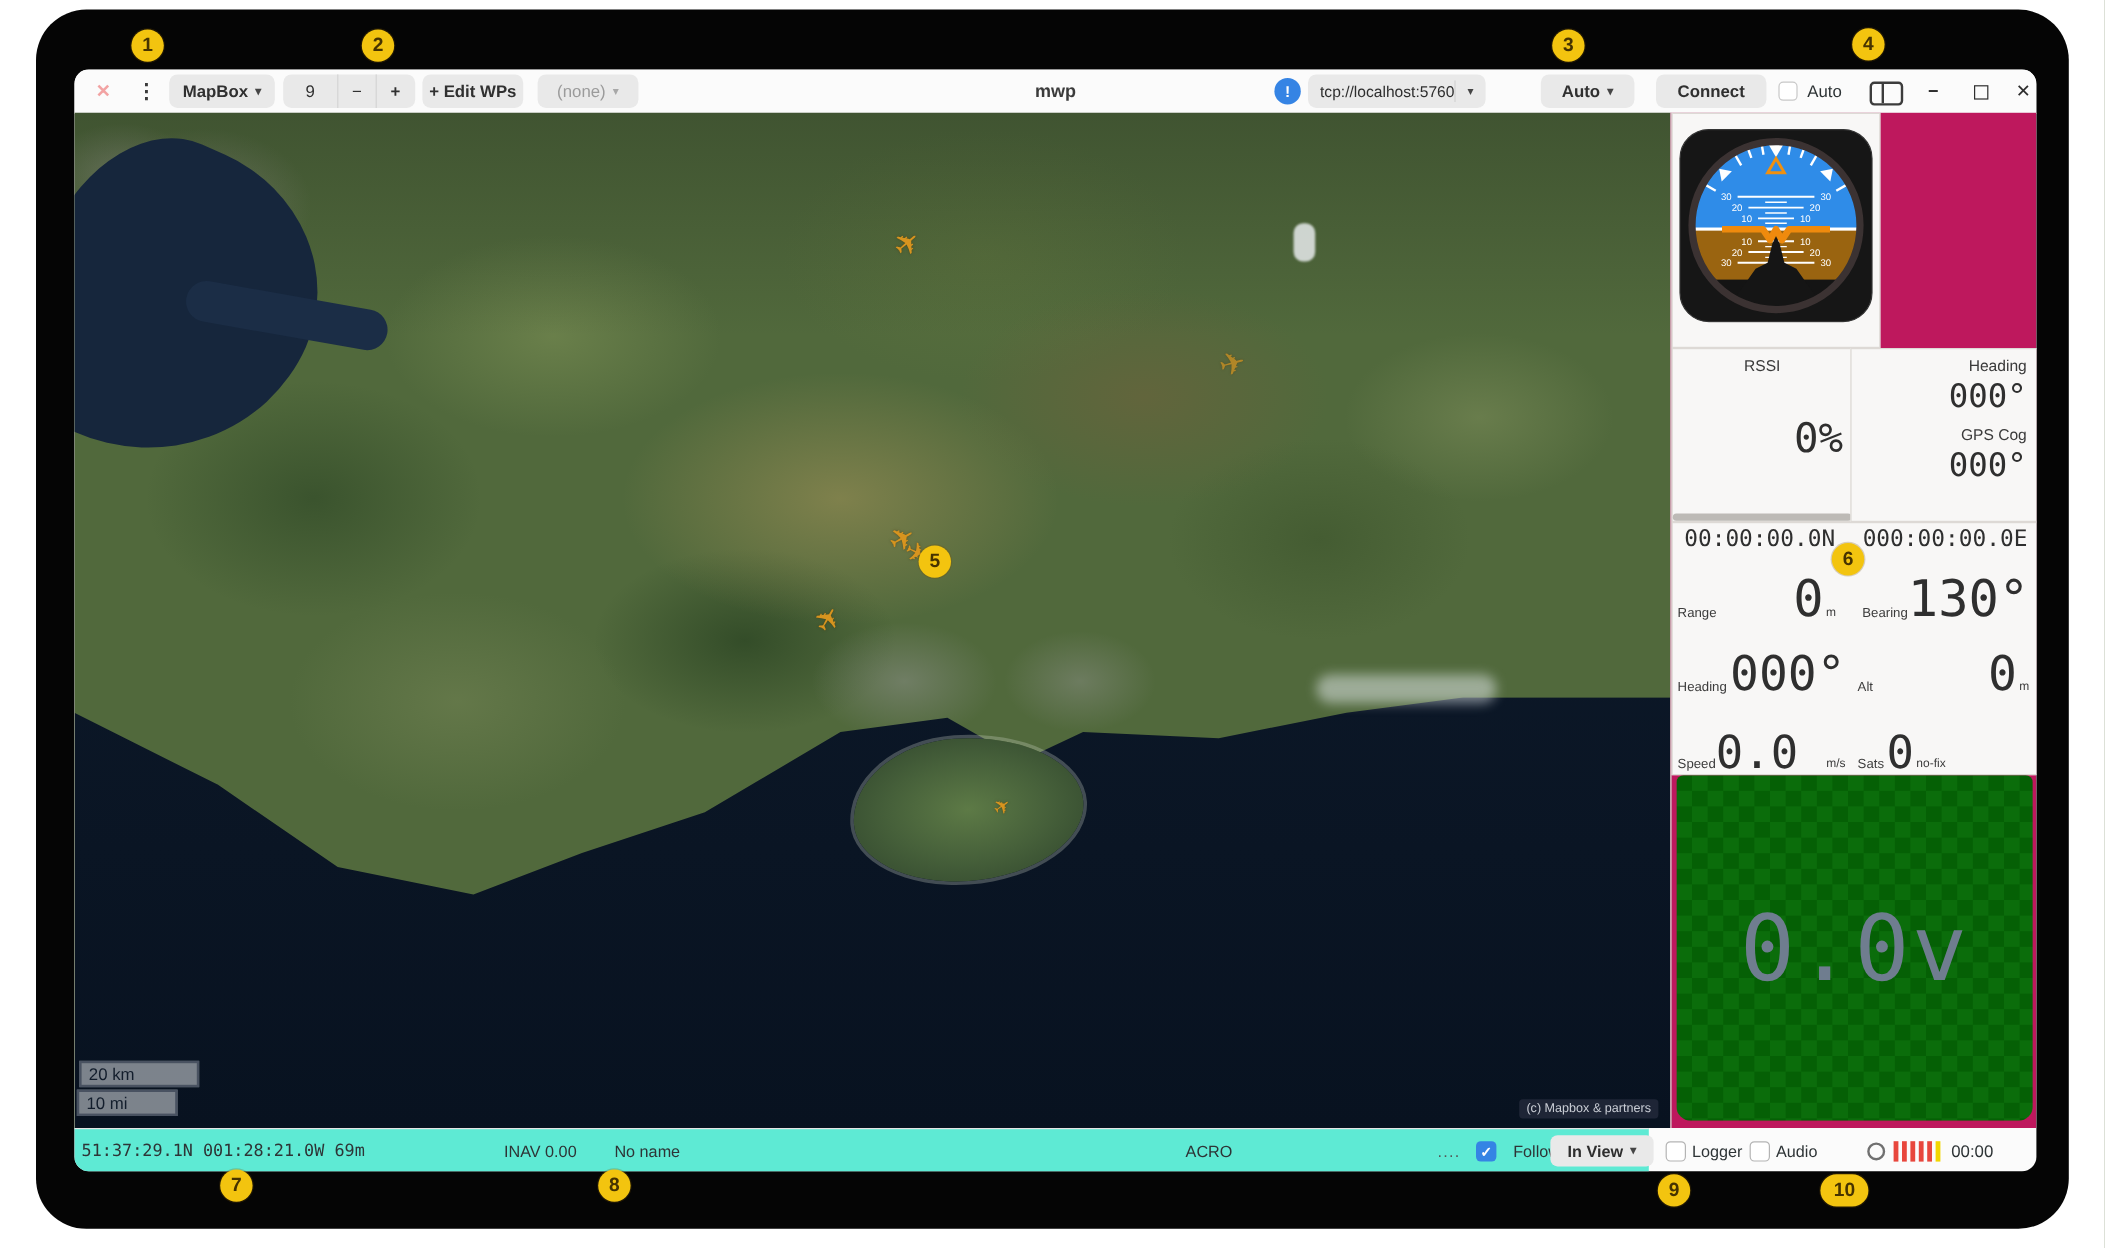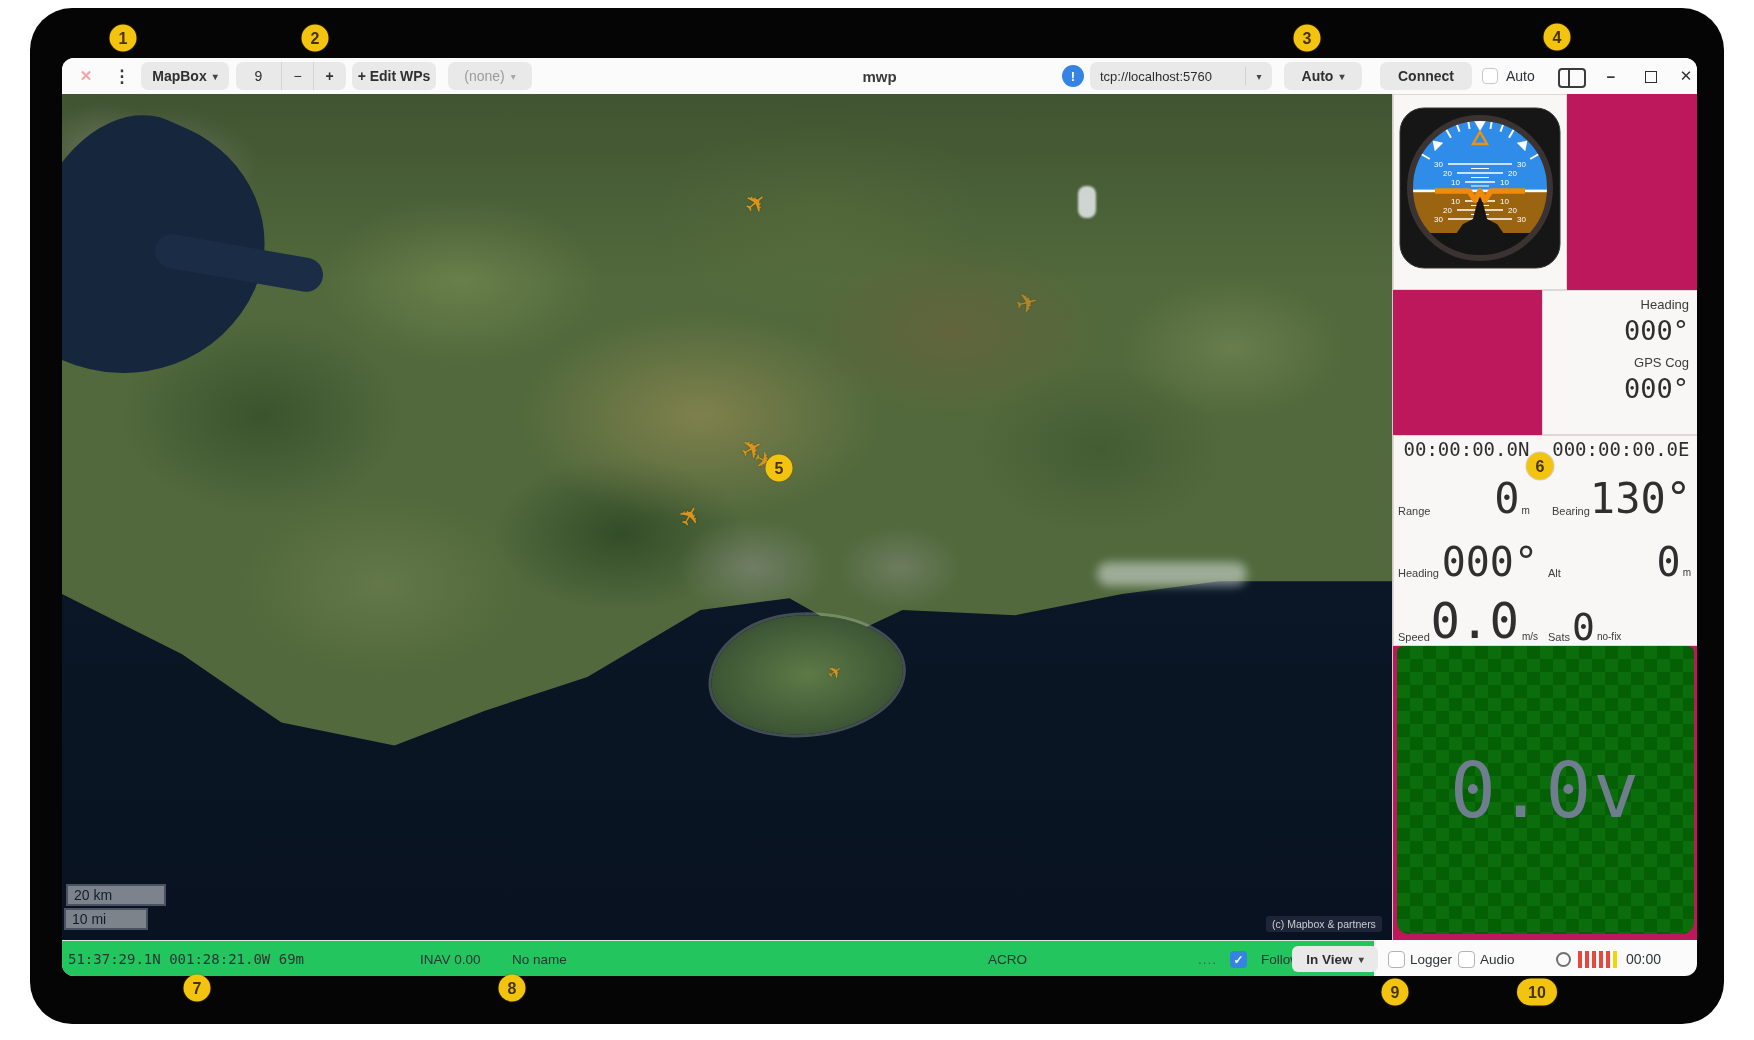--- a/index.html
+++ b/index.html
@@ -16,21 +16,21 @@
   .tb-item{position:absolute;top:0;height:36px;display:flex;align-items:center;}
   .btn{position:absolute;top:4px;height:28px;background:#e9e9e9;border-radius:7px;display:flex;align-items:center;justify-content:center;font-weight:bold;font-size:14px;color:#303030;}
   .arrow{font-size:10px;margin-left:6px;color:#454545;}
   .app-close{left:14px;width:20px;justify-content:center;color:#f2a3a3;font-weight:bold;font-size:15px;}
   .kebab{left:52px;width:16px;justify-content:center;font-size:17px;font-weight:bold;color:#3a3a3a;}
   .zoom-group{position:absolute;left:174px;top:4px;height:28px;width:110px;background:#e9e9e9;border-radius:7px;display:flex;}
   .zseg{display:flex;align-items:center;justify-content:center;font-size:14px;color:#303030;}
   .zseg+.zseg{border-left:1px solid #d4d4d4;}
   .title-center{position:absolute;left:0;right:0;top:0;height:36px;display:flex;align-items:center;justify-content:center;font-weight:bold;font-size:15px;color:#3b3b3b;}
   .info-badge{position:absolute;left:1000px;top:7px;width:22px;height:22px;border-radius:50%;background:#3584e4;color:#fff;font-weight:bold;font-size:13px;display:flex;align-items:center;justify-content:center;}
-  .uri-field{position:absolute;left:1028px;top:4px;width:182px;height:28px;background:#e9e9e9;border-radius:7px;display:flex;align-items:center;}
+  .uri-field{position:absolute;left:1028px;top:4px;width:148px;height:28px;background:#e9e9e9;border-radius:7px;display:flex;align-items:center;}
   .uri-text{font-size:13px;color:#2e2e2e;padding-left:10px;flex:1;white-space:nowrap;}
   .uri-arrow{width:26px;height:18px;border-left:1px solid #d2d2d2;display:flex;align-items:center;justify-content:center;font-size:10px;color:#454545;}
   .chk{box-sizing:border-box;background:#ffffff;border:1.5px solid #c8c8c8;border-radius:4px;}
   .panel-toggle{position:absolute;left:1496px;top:10px;width:24px;height:16px;border:2px solid #3c3c3c;border-radius:4px;}
   .panel-toggle::after{content:"";position:absolute;left:8px;top:0;bottom:0;width:2px;background:#3c3c3c;}
   .win-glyph{position:absolute;top:0;height:36px;width:24px;display:flex;align-items:center;justify-content:center;font-size:15px;color:#2e2e2e;}
   .max-box{position:absolute;left:1583px;top:13px;width:10px;height:10px;border:1.5px solid #2e2e2e;}
 
   
   .map{position:absolute;left:0;top:36px;width:1330px;height:846px;overflow:hidden;background-color:#51693c;
@@ -75,21 +75,21 @@
   .ins-row{position:absolute;left:0;top:0;width:305px;height:196px;}
   .scrollbar{position:absolute;left:0;bottom:0;width:149px;height:6px;background:#bdbab6;border-radius:3px;}
   .drow{position:absolute;left:0;width:305px;display:flex;align-items:flex-end;padding:0 8px 0 4px;box-sizing:border-box;}
   .dgroup{display:flex;align-items:flex-end;}
   .voltage{position:absolute;left:4px;top:552px;width:297px;height:288px;border-radius:6px 6px 12px 12px;
     background:conic-gradient(#0b6d0b 0 90deg,#056005 90deg 180deg,#0b6d0b 180deg 270deg,#056005 270deg 360deg);
     background-size:26px 26px;display:flex;align-items:center;justify-content:center;
     font-family:"DejaVu Sans Mono",monospace;font-size:76px;color:#6f7d8f;letter-spacing:2px;}
 
   
-  .statusbar{position:absolute;left:0;top:882px;width:1312px;height:36px;background:#22c55e;border-top:1px solid #e4e4e4;font-size:13.5px;}
+  .statusbar{position:absolute;left:0;top:882px;width:1312px;height:36px;background:#5eead4;border-top:1px solid #e4e4e4;font-size:13.5px;}
   .sb-item{position:absolute;top:0;height:36px;display:flex;align-items:center;white-space:nowrap;}
   .sb-chk{box-sizing:border-box;width:17px;height:17px;border-radius:4px;}
   .sb-chk.empty{background:#fff;border:1.5px solid #b4b4b4;}
   .sb-chk.checked{background:#3584e4;color:#fff;font-size:12px;font-weight:bold;display:flex;align-items:center;justify-content:center;}
   .inview{position:absolute;left:1230px;top:5px;width:86px;height:26px;background:#e9e9e9;border-radius:6px;display:flex;align-items:center;justify-content:center;font-weight:bold;font-size:13.5px;color:#2e2e2e;}
   .ringicon{box-sizing:border-box;width:15px;height:15px;border:2px solid #707070;border-radius:50%;}
   .bars{display:flex;gap:3px;align-items:center;height:36px;}
   .bar{width:4px;height:17px;}
 
   
@@ -231,20 +231,25 @@
 
             <path d="M36 84 L70 84 L76 93 L81 84 L86 93 L92 84 L126 84" fill="none" stroke="#ef8a0d" stroke-width="5.5" stroke-linejoin="round"></path>
 
             <path d="M40 151 L64 117 L74 112 L78 96 L81 90 L84 96 L88 112 L98 117 L122 151 Z" fill="#151515"></path>
           </g>
           <circle cx="81" cy="81" r="70" fill="none" stroke="#3b3232" stroke-width="6"></circle>
         </svg>
       </div>
     </div>
 
+    <div class="cell" style="left:0;top:196px;width:150px;height:145px;">
+      <div class="smalllabel" style="position:absolute;left:0;top:6px;width:149px;text-align:center;">RSSI</div>
+      <div class="bigval" style="position:absolute;right:6px;top:58px;font-size:34px;">0%</div>
+      <div class="scrollbar"></div>
+    </div>
     <div class="cell" style="left:149px;top:196px;width:156px;height:145px;">
       <div class="smalllabel" style="position:absolute;right:8px;top:6px;">Heading</div>
       <div class="bigval" style="position:absolute;right:8px;top:26px;font-size:27px;">000°</div>
       <div class="smalllabel" style="position:absolute;right:8px;top:64px;">GPS Cog</div>
       <div class="bigval" style="position:absolute;right:8px;top:84px;font-size:27px;">000°</div>
     </div>
 
     <div class="cell" style="left:0;top:341px;width:305px;height:211px;">
       <div class="bigval" style="position:absolute;left:0;top:4px;width:305px;text-align:center;font-size:19px;white-space:pre;">00:00:00.0N  000:00:00.0E</div>
 
@@ -268,21 +273,21 @@
         <div class="dgroup" style="flex:1;">
           <span class="tinylabel" style="margin-left:10px;padding-bottom:3px;">Alt</span>
           <span class="bigval" style="font-size:40px;flex:1;text-align:right;">0</span>
           <span class="unit" style="padding-bottom:4px;">m</span>
         </div>
       </div>
 
       <div class="drow" style="top:168px;height:42px;">
         <div class="dgroup" style="width:140px;">
           <span class="tinylabel" style="padding-bottom:3px;">Speed</span>
-          <span class="bigval" style="font-size:49px;flex:1;text-align:center;">0.0</span>
+          <span class="bigval" style="font-size:38px;flex:1;text-align:left;">0.0</span>
           <span class="unit" style="padding-bottom:4px;">m/s</span>
         </div>
         <div class="dgroup" style="flex:1;">
           <span class="tinylabel" style="margin-left:10px;padding-bottom:3px;">Sats</span>
           <span class="bigval" style="font-size:38px;margin-left:2px;">0</span>
           <span class="unit" style="padding-bottom:4px;">no-fix</span>
         </div>
       </div>
     </div>
 

